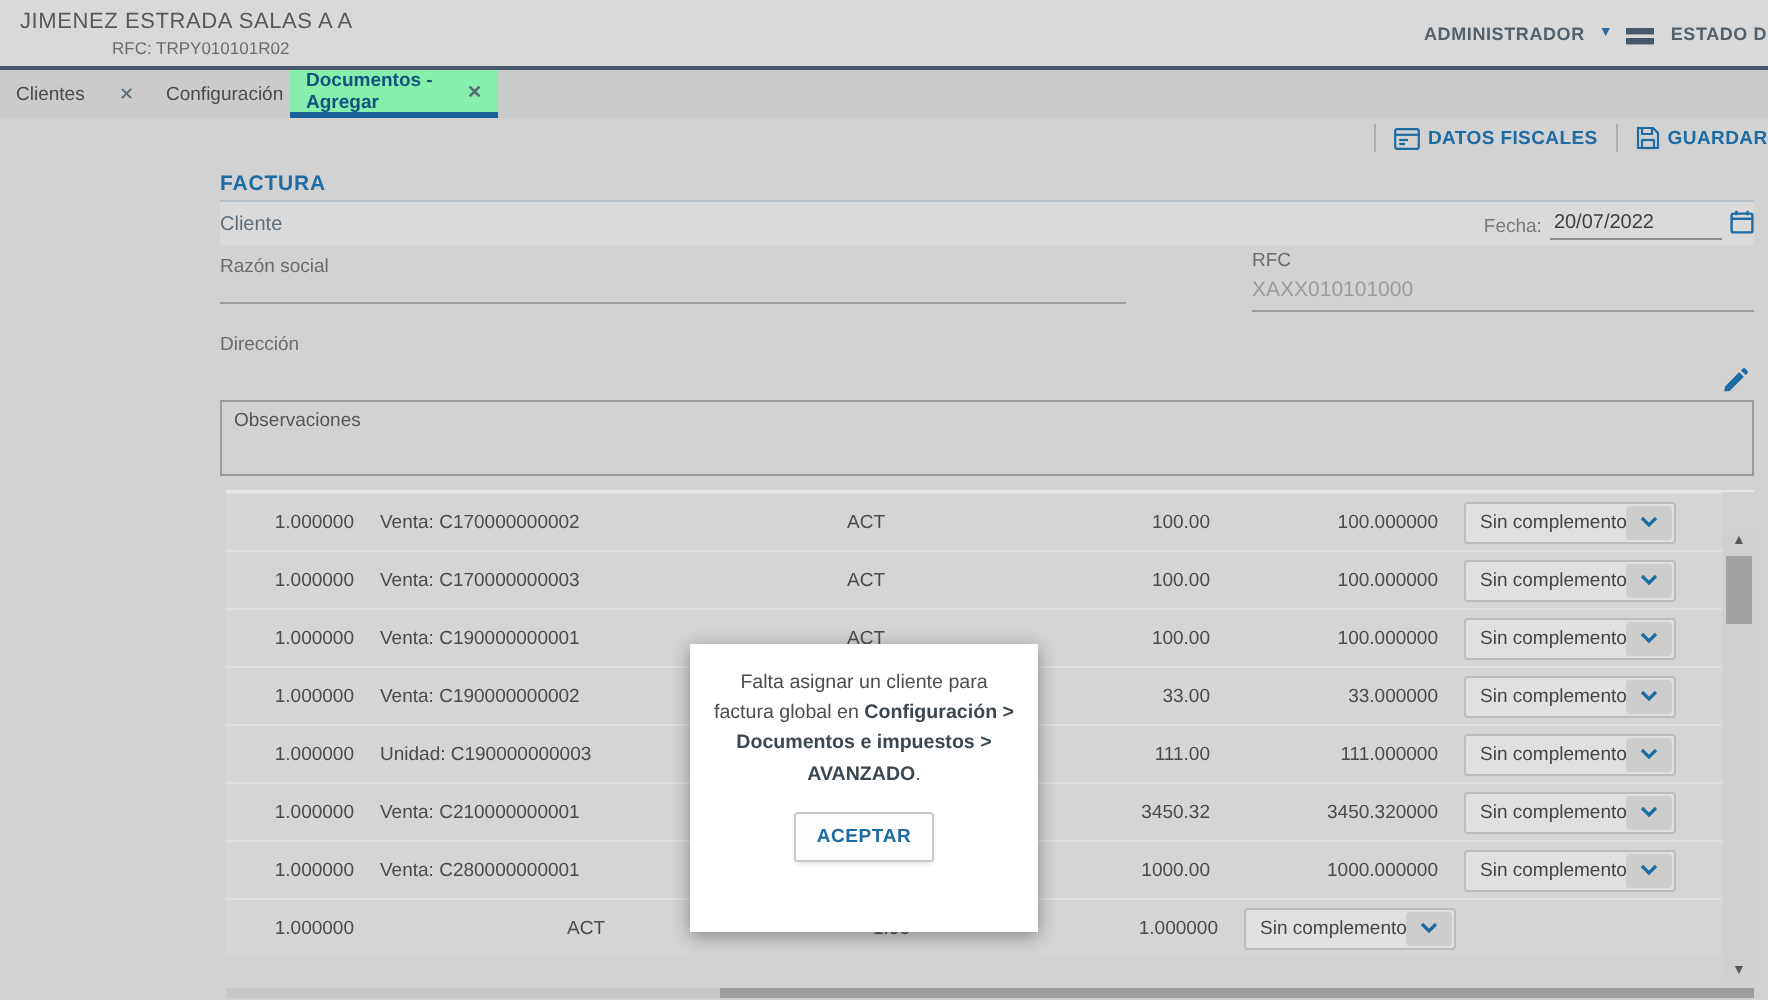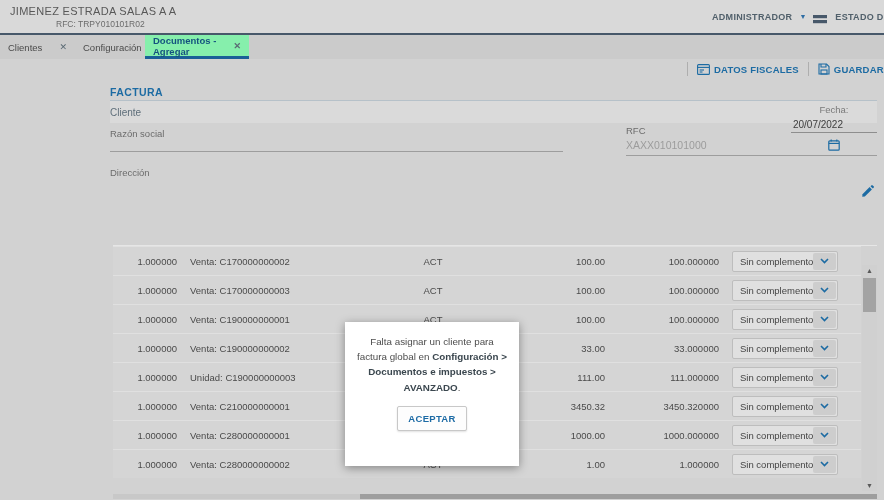--- a/index.html
+++ b/index.html
@@ -32,21 +32,21 @@
   .tb-sep { width:1px; height:14px; background:#aeaeae; }
   .tb-btn { display:flex; align-items:center; gap:4px; color:#1c6ba3; font-size:9.5px; font-weight:700; letter-spacing:.2px; cursor:pointer; white-space:nowrap; }
   .tb-btn svg { display:block; }
 
   
   .section-title { position:absolute; left:110px; top:86px; font-size:10.5px; font-weight:700; color:#1c6ba3; letter-spacing:.4px; }
   .section-rule { position:absolute; left:110px; top:100px; width:767px; height:1px; background:#b6c1c9; }
 
   .cliente-band { position:absolute; left:110px; top:101px; width:767px; height:22px; background:rgba(255,255,255,.18); }
   .cliente-label { position:absolute; left:0; top:6px; font-size:10px; color:#5e6e7a; }
-  .fecha-group { position:absolute; right:0; top:3px; display:flex; align-items:center; gap:4px;flex-direction:column; }
+  .fecha-group { position:absolute; right:0; top:3px; display:flex; align-items:center; gap:4px; }
   .fecha-label { font-size:9.5px; color:#7a7a7a; }
   .fecha-value { font-size:10px; color:#3d3d3d; border-bottom:1px solid #8e8e8e; padding:0 34px 2px 2px; cursor:text; }
   .cal-icon { color:#1c6ba3; cursor:pointer; }
 
   .fld-label { position:absolute; font-size:9.5px; color:#6b6b6b; }
   .underline { position:absolute; height:1px; background:#9d9d9d; }
   .rfc-value { position:absolute; left:626px; top:139px; font-size:10.5px; color:#9c9c9c; }
 
   .pencil-btn { position:absolute; left:861px; top:184px; color:#1c6ba3; cursor:pointer; }
 
@@ -189,20 +189,23 @@
 
   <div class="fld-label" style="left:110px; top:167px;">Dirección</div>
 
   <div class="pencil-btn">
     <svg width="13" height="13" viewBox="0 0 13 13">
         <path d="M1.5 9.2 L8.6 2.1 L10.9 4.4 L3.8 11.5 L1.2 11.8 Z" fill="#1c6ba3"></path>
         <path d="M9.5 1.2 L11.8 3.5 L12.6 2.7 A1 1 0 0 0 12.6 1.3 L11.7 0.4 A1 1 0 0 0 10.3 0.4 Z" fill="#1c6ba3"></path>
       </svg>
   </div>
 
+  <div class="obs-box">
+    <textarea placeholder="Observaciones" style=""></textarea>
+  </div>
 
   <div class="grid-wrap">
     <div class="grid-inner">
       <div id="rows-container">
   <div class="g-row data-row">
     <span class="c-cant">1.000000</span>
     <span class="c-desc">Venta: C170000000002</span>
     <span class="c-uni">ACT</span>
     <span class="c-pre">100.00</span>
     <span class="c-imp">100.000000</span>
@@ -321,21 +324,20 @@
           <svg width="9" height="6" viewBox="0 0 9 6" fill="none" stroke="#1c6ba3" stroke-width="1.6">
                     <path d="M1 1 L4.5 4.5 L8 1"></path>
                   </svg>
         </span>
       </span>
     </span>
   </div>
 
   <div class="g-row data-row">
     <span class="c-cant">1.000000</span>
-    <span class="c-desc">Venta: C280000000002</span>
     <span class="c-uni">ACT</span>
     <span class="c-pre">1.00</span>
     <span class="c-imp">1.000000</span>
     <span class="c-comp">
       <span class="dropdown">
         <span class="dd-label">Sin complemento</span>
         <span class="dd-btn">
           <svg width="9" height="6" viewBox="0 0 9 6" fill="none" stroke="#1c6ba3" stroke-width="1.6">
                     <path d="M1 1 L4.5 4.5 L8 1"></path>
                   </svg>

